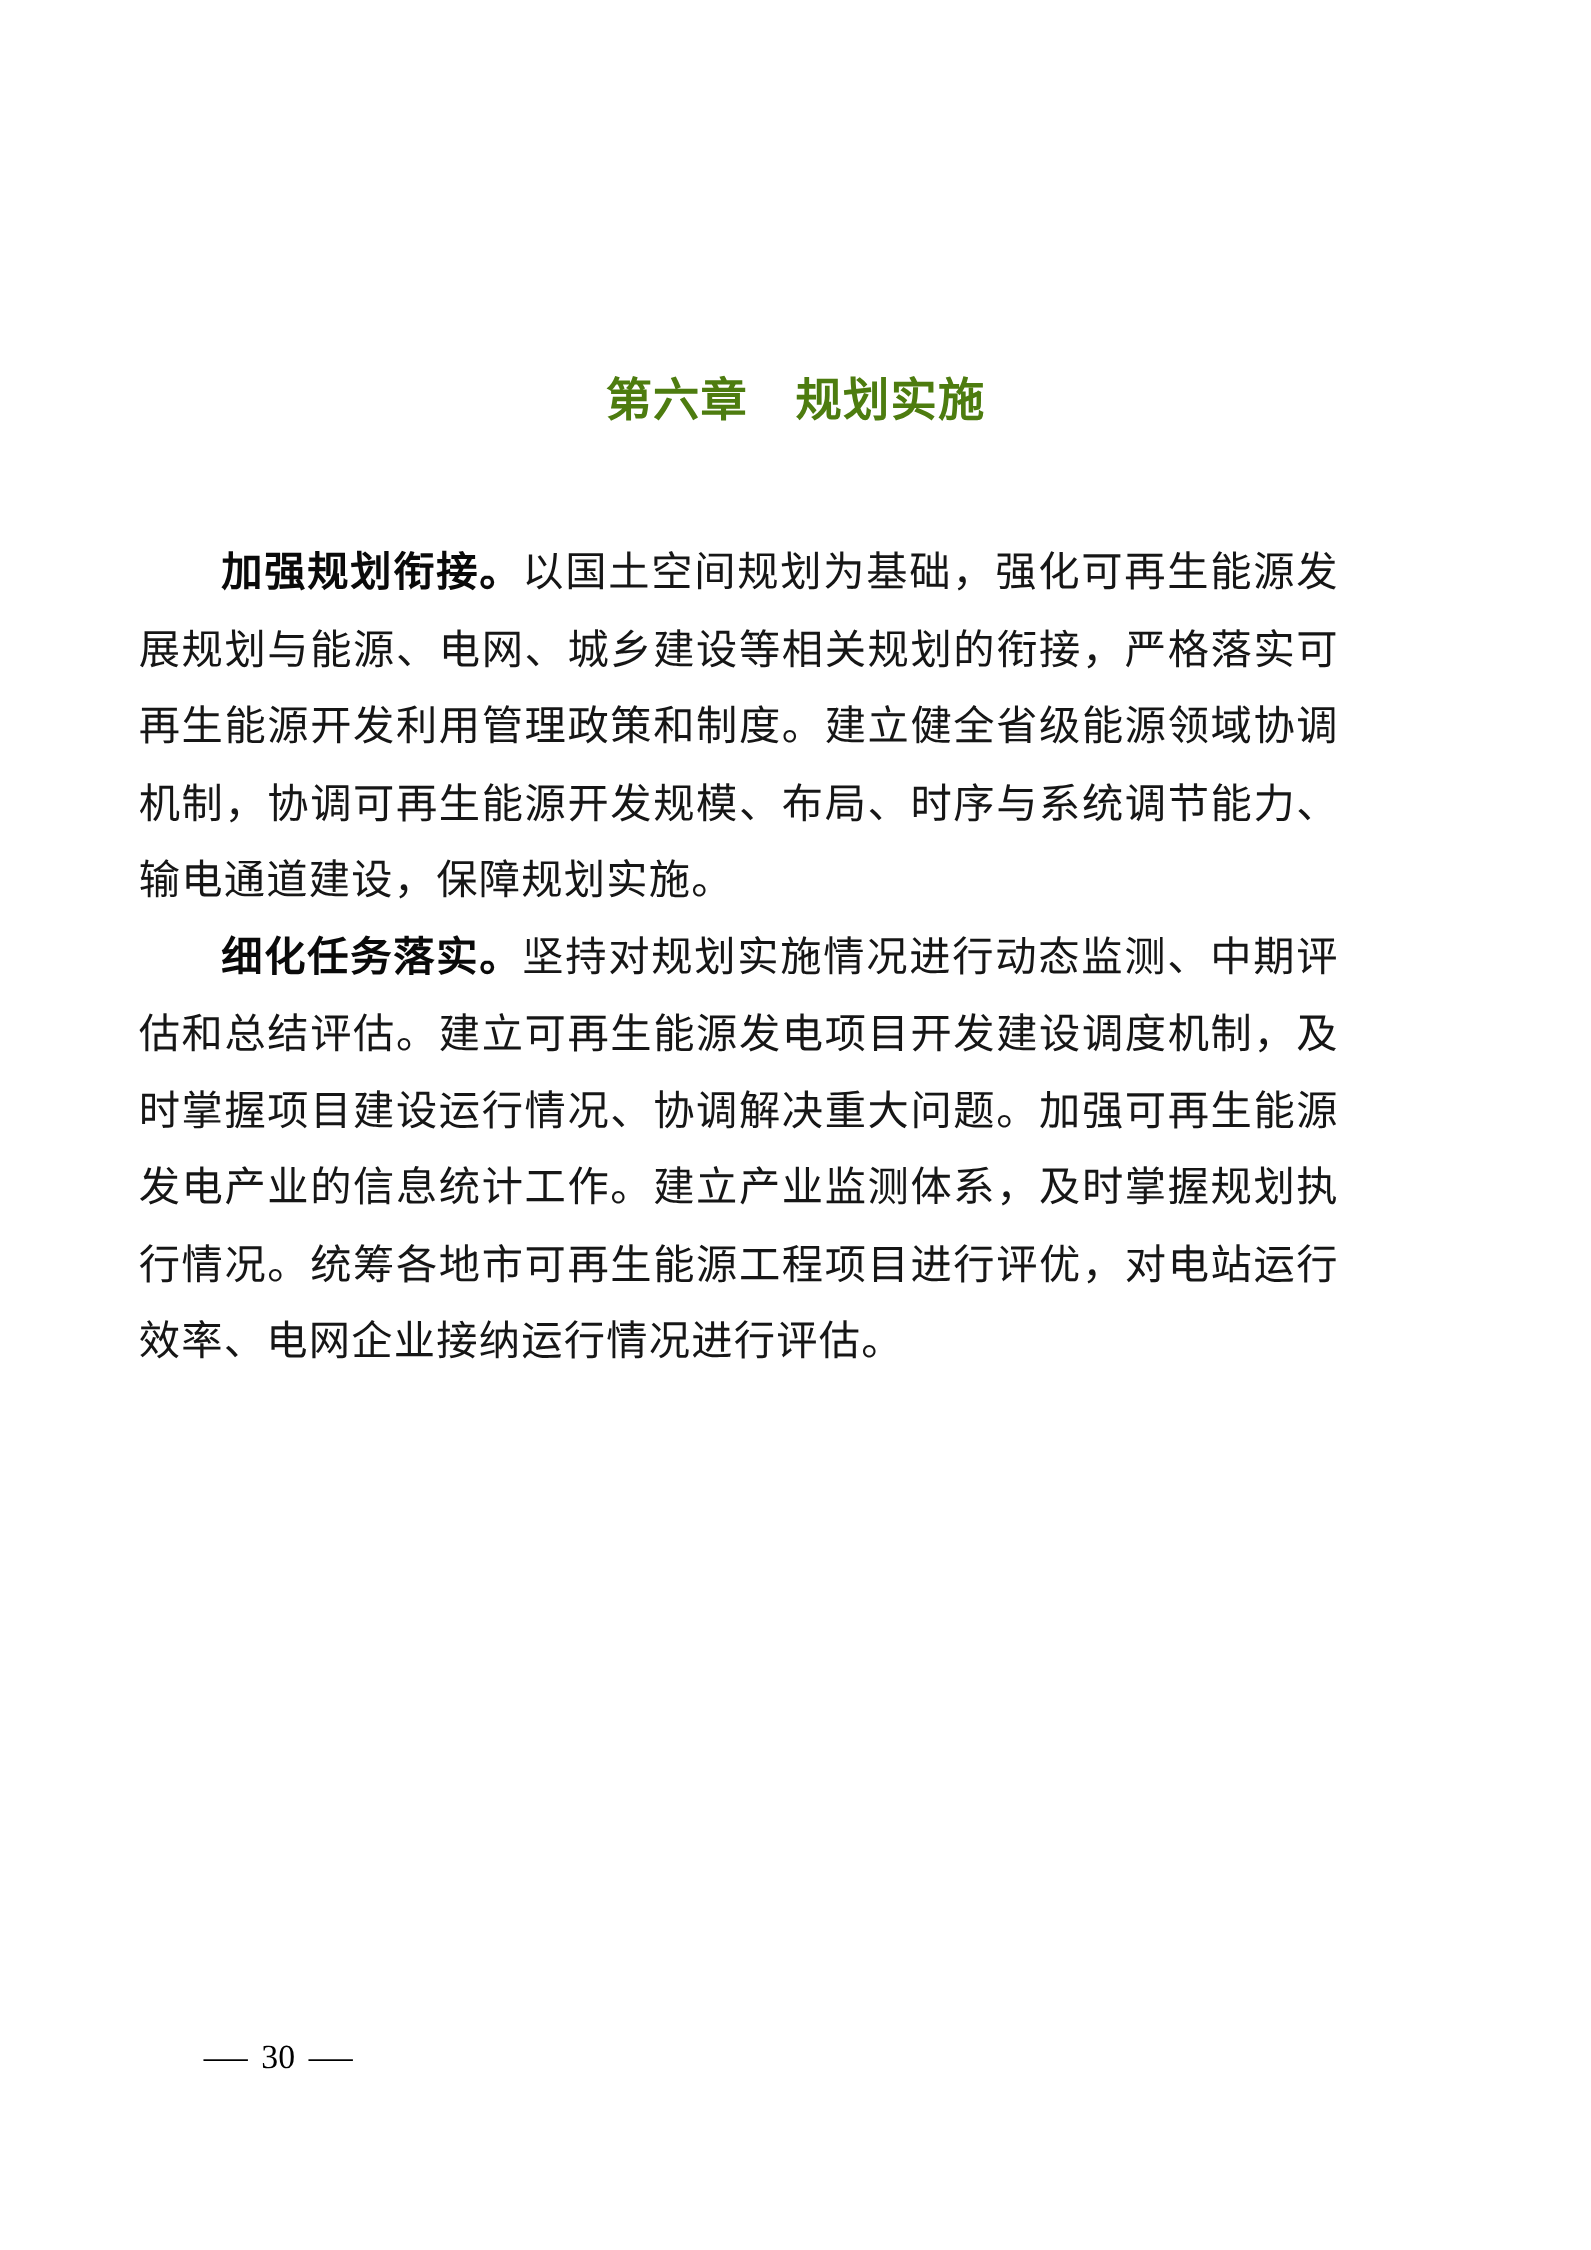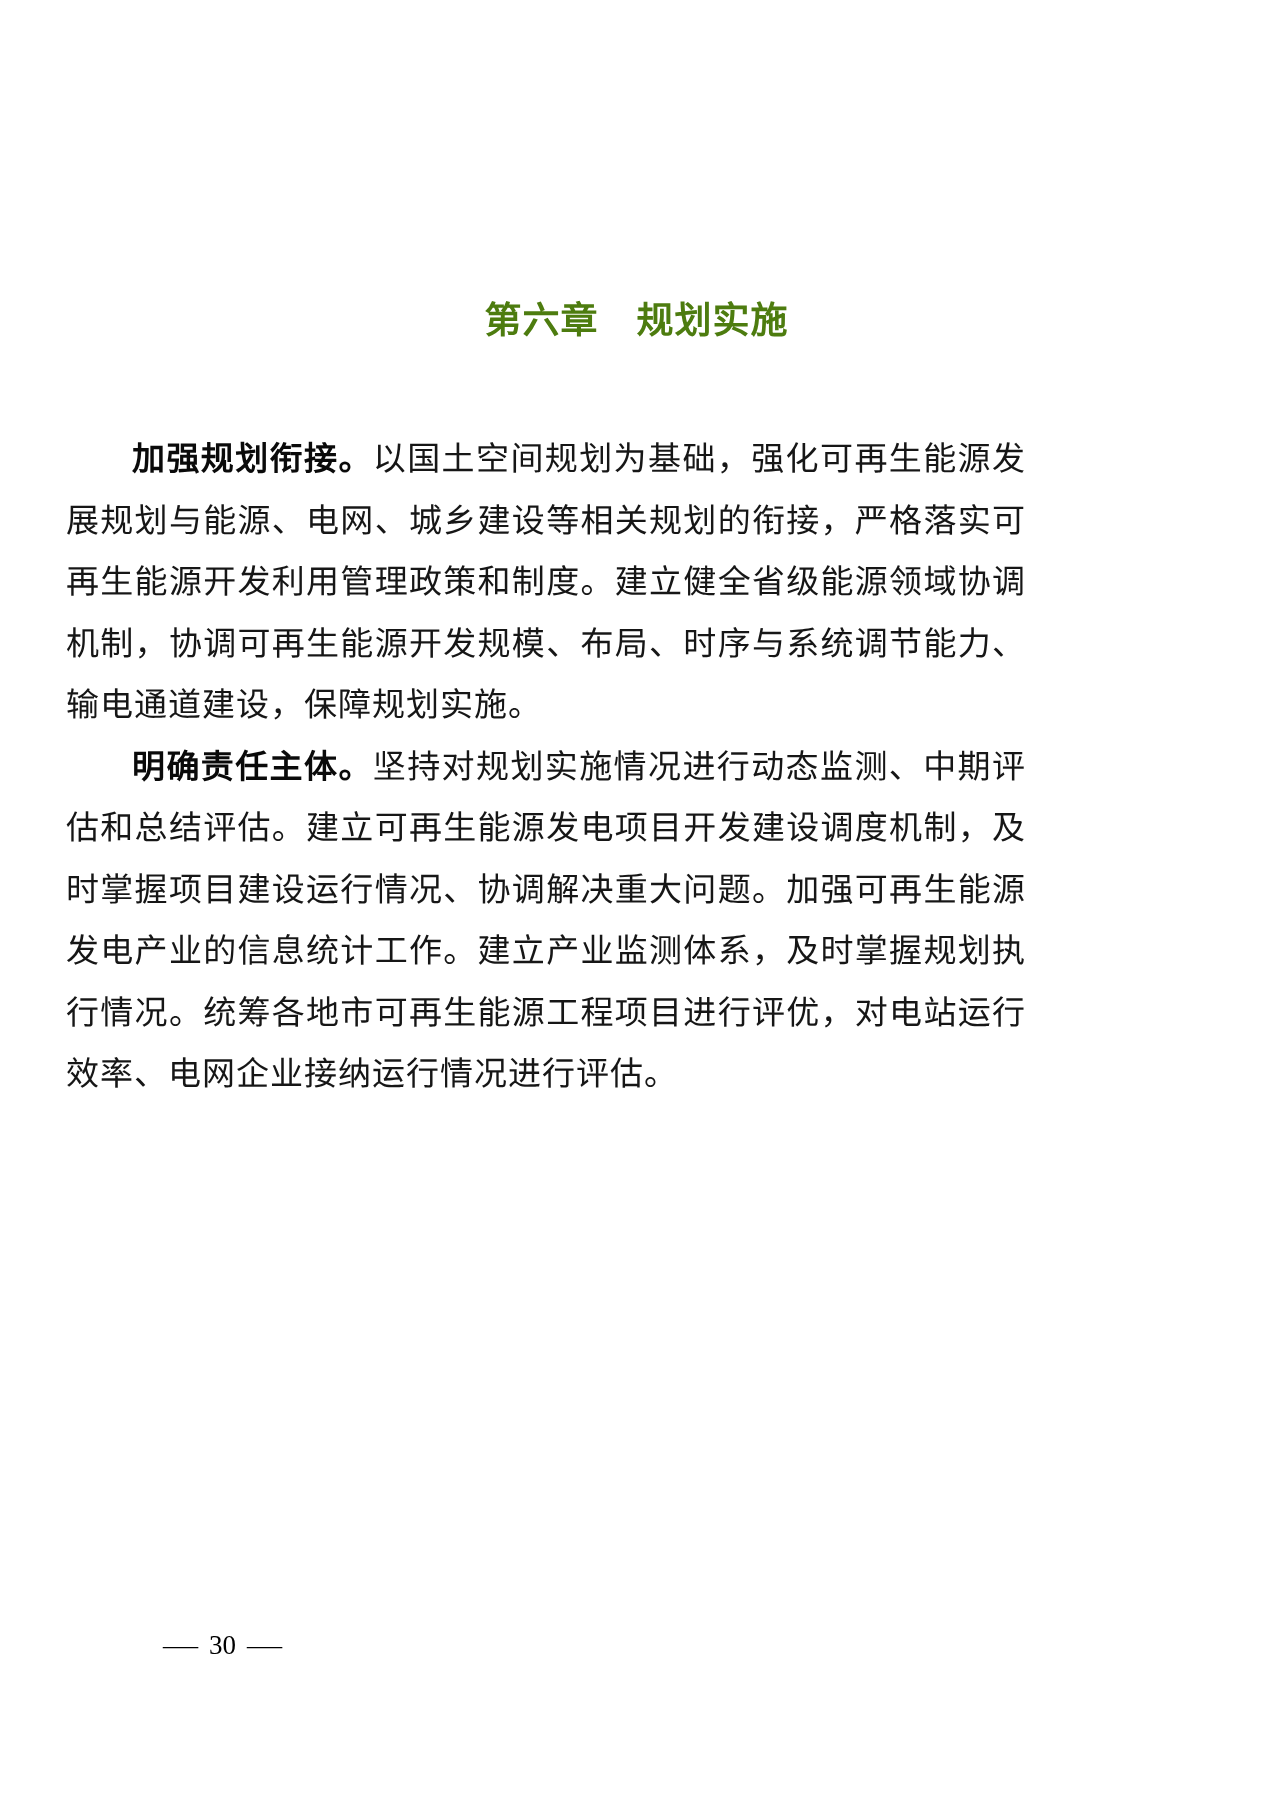--- a/index.html
+++ b/index.html
@@ -21,21 +21,21 @@
     text-align: center;
     font-family: "Liberation Sans", sans-serif;
     font-weight: 700;
     font-size: 37px;
     line-height: 48px;
     letter-spacing: 1px;
     color: #4d7c0f;
   }
   .content {
     margin-top: 84px;
-    margin-left: 66px;
+    margin-left: 111px;
     width: 960px;
     font-size: 33px;
     line-height: 61.5px;
     letter-spacing: 1px;
     text-align: justify;
     text-justify: inter-character;
     word-break: break-all;
     color: #161616;
   }
   .para {
@@ -69,21 +69,21 @@
 
 <div class="page">
 
   <h1 class="page-title">第六章　规划实施</h1>
 
   <div class="content">
 
     <p class="para"><span class="para-lead">加强规划衔接。</span><span>以国土空间规划为基础，强化可再生能源发展规划与能源、电网、城乡建设等相关规划的衔接，严格落实可再生能源开发利用管理政策和制度。建立健全省级能源领域协调机制，协调可再生能源开发规模、布局、时序与系统调节能力、输电通道建设，保障规划实施。</span></p>
 
 
-    <p class="para"><span class="para-lead">明确责任主体。</span><span>坚持对规划实施情况进行动态监测、中期评估和总结评估。建立可再生能源发电项目开发建设调度机制，及时掌握项目建设运行情况、协调解决重大问题。加强可再生能源发电产业的信息统计工作。建立产业监测体系，及时掌握规划执行情况。统筹各地市可再生能源工程项目进行评优，对电站运行效率、电网企业接纳运行情况进行评估。</span></p>
+    <p class="para"><span class="para-lead">细化任务落实。</span><span>坚持对规划实施情况进行动态监测、中期评估和总结评估。建立可再生能源发电项目开发建设调度机制，及时掌握项目建设运行情况、协调解决重大问题。加强可再生能源发电产业的信息统计工作。建立产业监测体系，及时掌握规划执行情况。统筹各地市可再生能源工程项目进行评优，对电站运行效率、电网企业接纳运行情况进行评估。</span></p>
 
   </div>
 
   <div class="page-footer">
     <span class="footer-dash">—</span>
     <span class="footer-page-number">30</span>
     <span class="footer-dash">—</span>
   </div>
 
 </div>

